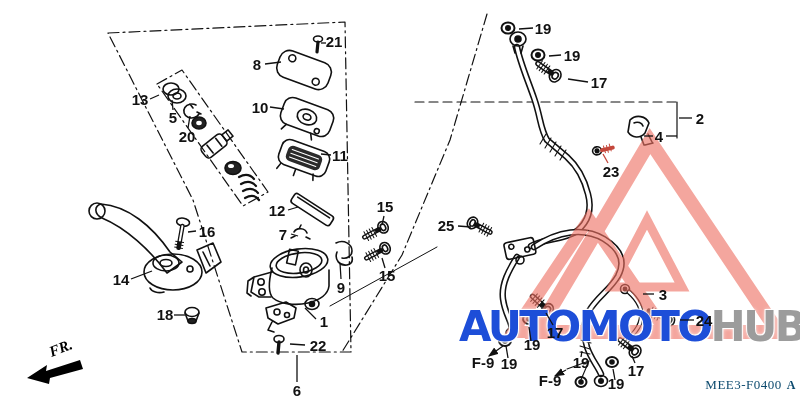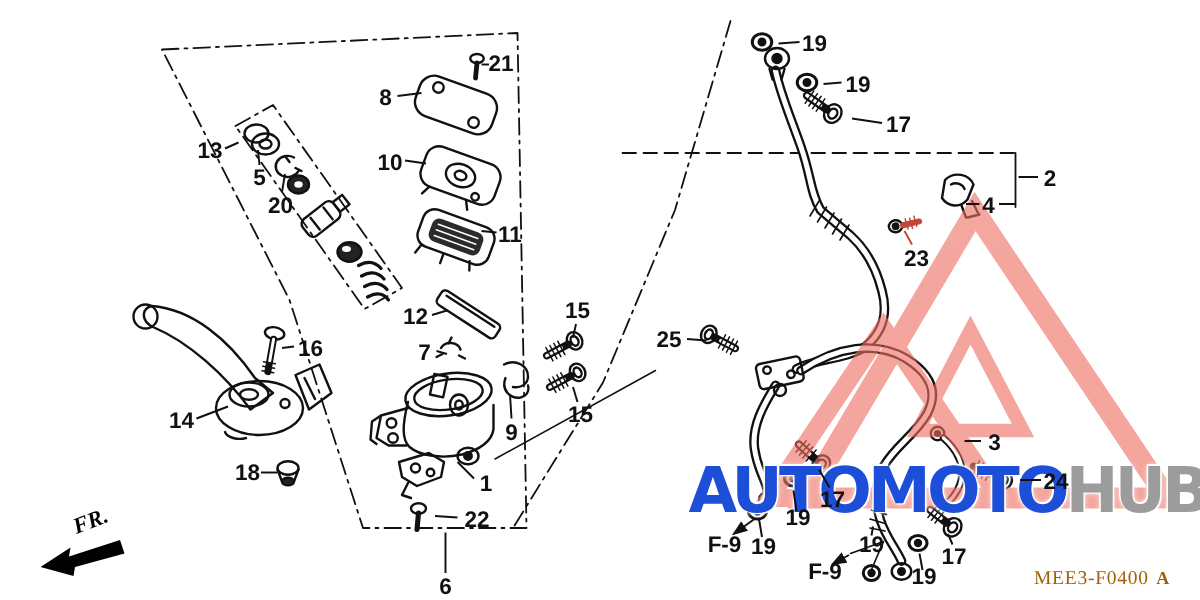--- a/index.html
+++ b/index.html
@@ -9,21 +9,21 @@
   #callout-layer{pointer-events:none;}
   #callout-layer text{font-family:"Liberation Sans",sans-serif;font-weight:bold;
          font-size:15px;fill:#111;text-anchor:middle;}
   .wm{position:absolute;left:459px;top:306px;line-height:1;white-space:nowrap;
       font-family:"DejaVu Sans",sans-serif;font-weight:bold;font-size:42px;letter-spacing:-2.5px;
       text-shadow:0 0 2px #fff,0 0 4px #fff,1px 1px 0 #fff,-1px -1px 0 #fff;}
   .wm .p{color:#1d4ed8;}
   .wm .s{color:#9c9c9c;}
   .fr{position:absolute;left:49px;top:340px;transform:rotate(-21deg);
       font:italic bold 15px "Liberation Serif",serif;color:#000;}
-  .code{position:absolute;right:20px;top:377px;font:13px "Liberation Serif",serif;color:#a16207;
+  .code{position:absolute;right:4px;top:377px;font:13px "Liberation Serif",serif;color:#0c4a6e;
         letter-spacing:.5px;text-align:right;}
   .code .sfx{font-weight:bold;margin-left:5px;font-size:12px;}
 </style>
 </head>
 <body>
 
 <div class="stage">
 
   <svg class="layer" id="art-layer" width="800" height="400" viewBox="0 0 800 400">
     <g stroke="#111" fill="none" stroke-width="1.6" stroke-linecap="round" stroke-linejoin="round">

